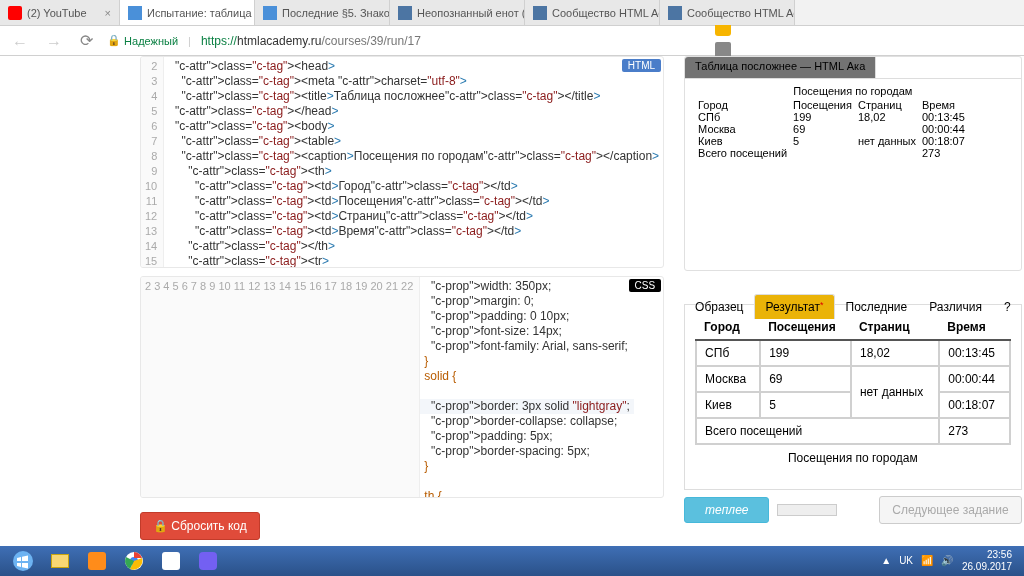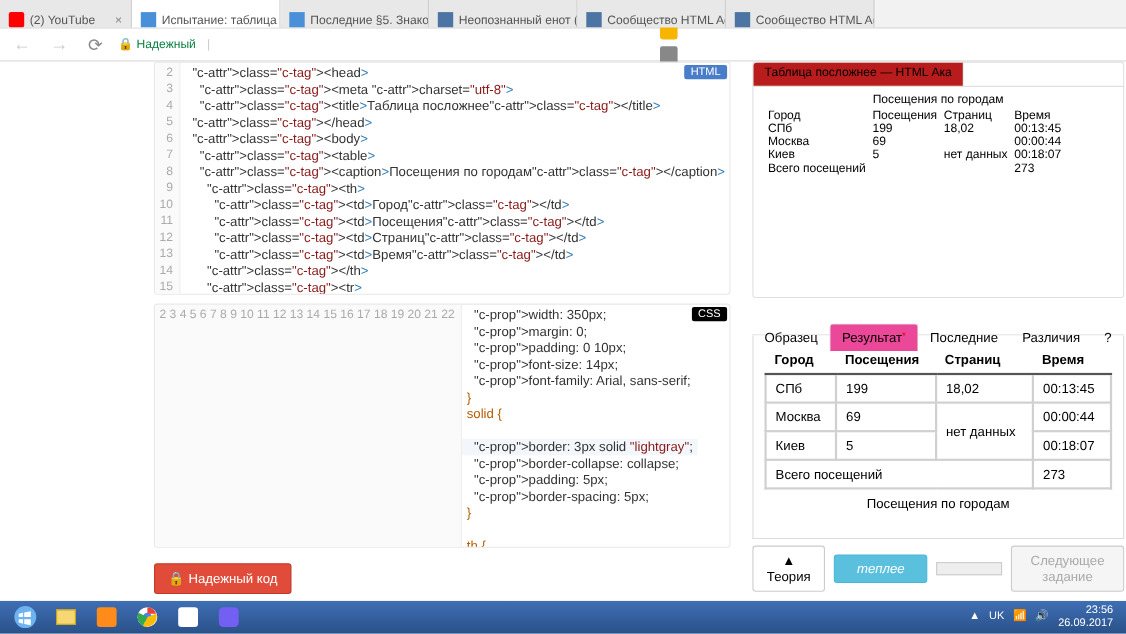--- a/index.html
+++ b/index.html
@@ -1,18 +1,18 @@
 <!DOCTYPE html>
 <html><head>
 <meta charset="utf-8">
 <style>
 *{box-sizing:border-box;margin:0;padding:0;font-family:Arial,sans-serif}
 body{background:#f0f0f0;font-size:11px;overflow:hidden}
 .tabbar{background:#f2f2f2;height:26px;display:flex;border-bottom:1px solid #d0d0d0}
-.tab{display:flex;align-items:flex-end;padding:0 8px;border-right:1px solid #d0d0d0;background:#e8e8e8;font-size:11px;color:#555;min-width:120px;max-width:135px;overflow:hidden;white-space:nowrap;position:relative}
+.tab{display:flex;align-items:center;padding:0 8px;border-right:1px solid #d0d0d0;background:#e8e8e8;font-size:11px;color:#555;min-width:120px;max-width:135px;overflow:hidden;white-space:nowrap;position:relative}
 .tab.active{background:#fff}
 .tab .close{margin-left:auto;padding-left:4px;color:#888}
 .tab .fav{width:14px;height:14px;margin-right:5px;flex-shrink:0}
 .addrbar{height:30px;background:#fff;display:flex;align-items:center;padding:0 8px;border-bottom:1px solid #d0d0d0;gap:10px}
 .navbtn{color:#888;font-size:16px;padding:0 4px}
 .navbtn.disabled{color:#ccc}
 .secure{color:#0b8043;font-size:11px;display:flex;align-items:center;gap:3px}
 .url{font-size:12px;color:#777}
 .url .host{color:#333}
 .addrbar .right{margin-left:auto;display:flex;gap:6px;align-items:center}
@@ -29,29 +29,29 @@
 .gutter{background:#fafafa;color:#aaa;text-align:right;padding:2px 6px 2px 4px;font-size:11px;line-height:15px;border-right:1px solid #eee}
 .codearea{padding:2px 4px;line-height:15px;white-space:pre;color:#333}
 .c-tag{color:#2a7ab0}.c-str{color:#8a1a1a}.c-sel{color:#b85c00}
 .hl-line{background:#f3f6fa}
 .btnrow{display:flex;gap:10px;padding:6px 0}
 .btn{padding:6px 12px;border:1px solid #ccc;border-radius:3px;background:#fff;font-size:12px;cursor:pointer}
 .btn.red{background:#e04b3a;color:#fff;border-color:#c23b2a}
 .btn.gray{background:#fff;color:#666}
 .preview{border:1px solid #e0e0e0;border-radius:3px;height:215px;background:#fff;margin-bottom:8px}
 .prev-tab{height:22px;border-bottom:1px solid #ddd;display:flex}
-.prev-tabitem{padding:3px 10px;font-size:11px;border-right:1px solid #ddd;background:#b91c1c;border-top-left-radius:3px}
+.prev-tabitem{padding:3px 10px;font-size:11px;border-right:1px solid #ddd;background:#737373;border-top-left-radius:3px}
 .prev-body{padding:6px 10px;font-size:12px}
 .mini-table{font-size:11px}
 .mini-table .hdr{text-align:center;margin-bottom:2px}
 .mini-table table{border-collapse:collapse}
 .mini-table td{padding:0 3px}
 .tabs2{display:flex;border-bottom:1px solid #ddd;font-size:12px}
 .tabs2 div{padding:5px 10px;border:1px solid transparent;border-bottom:none;position:relative;top:15px}
-.tabs2 .act{border-color:#ddd;background:#ec4899;border-radius:3px 3px 0 0}
+.tabs2 .act{border-color:#ddd;background:#eab308;border-radius:3px 3px 0 0}
 .tabs2 .ast::after{content:"*";color:#d00;font-size:9px;position:relative;top:-3px}
 .result-area{border:1px solid #ddd;border-top:none;height:185px;padding:10px;background:#fff}
 .res-tbl{border-collapse:collapse;width:100%;font-size:12px}
 .res-tbl th{border-bottom:2px solid #555;padding:5px 8px;text-align:left;font-weight:bold}
 .res-tbl td{border:2px solid #d0d0d0;padding:5px 8px}
 .caption{text-align:center;padding:6px;font-size:12px}
 .actionrow{display:flex;gap:8px;padding:6px 0;align-items:center}
 .btn.theory{background:#fff;border:1px solid #ccc}
 .btn.check{background:#fff;border:1px solid #ccc}
 .btn.hot{background:#5bc0de;color:#fff;border:1px solid #46b8da;font-style:italic;padding:5px 20px}
@@ -91,20 +91,21 @@
       <span>Сообщество HTML Aca...</span>
     </div>
 </div>
 
 <div class="addrbar">
   <span class="navbtn disabled">←</span>
   <span class="navbtn disabled">→</span>
   <span class="navbtn">⟳</span>
   <span class="secure">🔒 <span>Надежный</span></span>
   <span style="color:#ccc">|</span>
+  <span class="url"><span style="color:#0b8043">https://</span><span class="host">htmlacademy.ru</span><span>/courses/39/run/17</span></span>
   <div class="right">
     <span class="exticon" style="background:#d23f31;border-radius:50%"></span>
     <span class="exticon" style="background:#f7b500;border-radius:3px"></span>
     <span class="exticon" style="background:#888;border-radius:2px"></span>
     <span style="color:#666;font-size:16px">⋮</span>
   </div>
 </div>
 
 <div class="content">
   <div class="left">
@@ -199,21 +200,21 @@
   &gt;border-bottom: 5px solid ;
 
 
   &gt;caption-side: bottom;
 
 
 </div>
       </div>
     </div>
     <div class="btnrow">
-      <button class="btn red">🔒 <span>Надежный код</span></button>
+      <button class="btn red">🔒 <span>Сбросить код</span></button>
     </div>
   </div>
 
   <div class="right">
     <div class="preview">
       <div class="prev-tab">
         <div class="prev-tabitem">Таблица посложнее — HTML Ака</div>
       </div>
       <div class="prev-body mini-table">
         <div class="hdr">Посещения по городам</div>
@@ -290,21 +291,20 @@
             <tr>
               <td colspan="3">Всего посещений</td>
               <td>273</td>
             </tr>
           </tbody>
         </table>
       <div class="caption">Посещения по городам</div>
     </div>
 
     <div class="actionrow">
-      <button class="btn theory">▲ <span>Теория</span></button>
       <button class="btn hot">теплее</button>
       <div class="prog"></div>
       <button class="btn next">Следующее задание</button>
     </div>
   </div>
 </div>
 
 <div class="taskbar">
   <div class="taskicon">
       <svg width="22" height="22">

